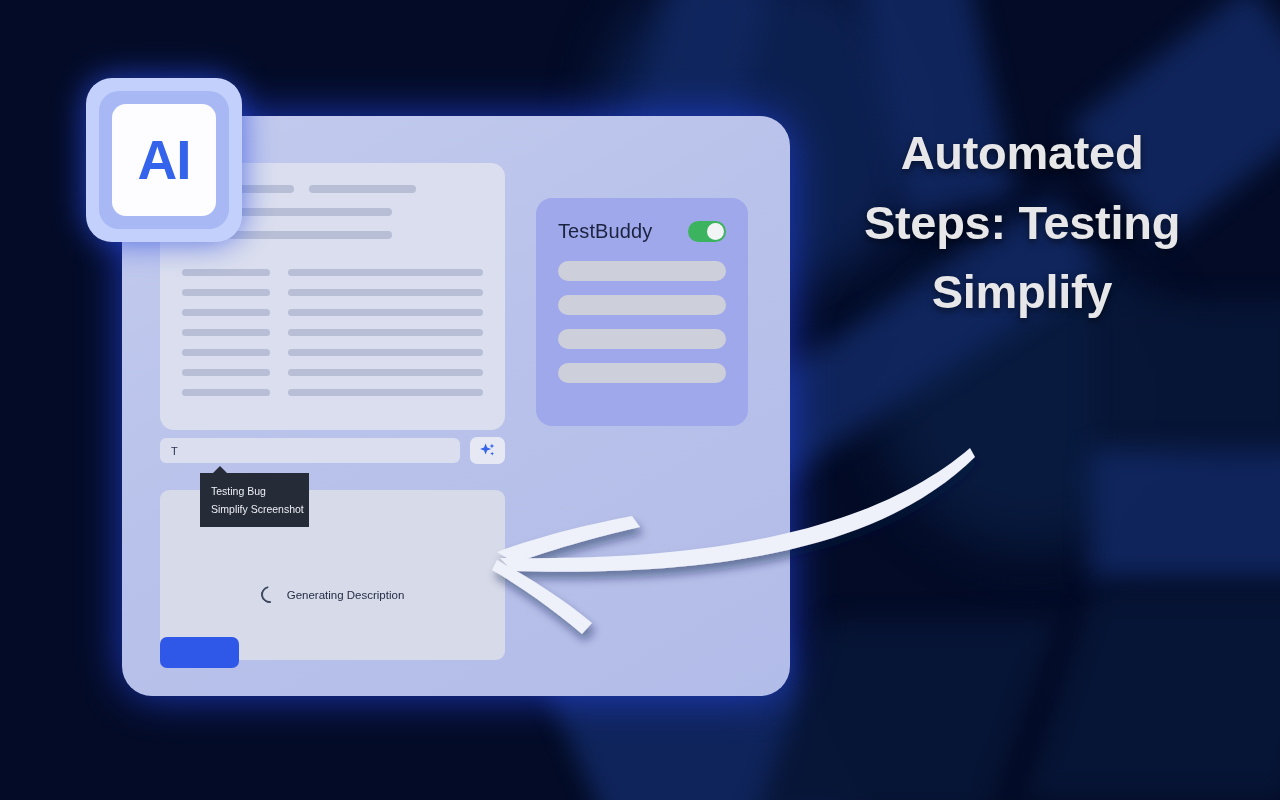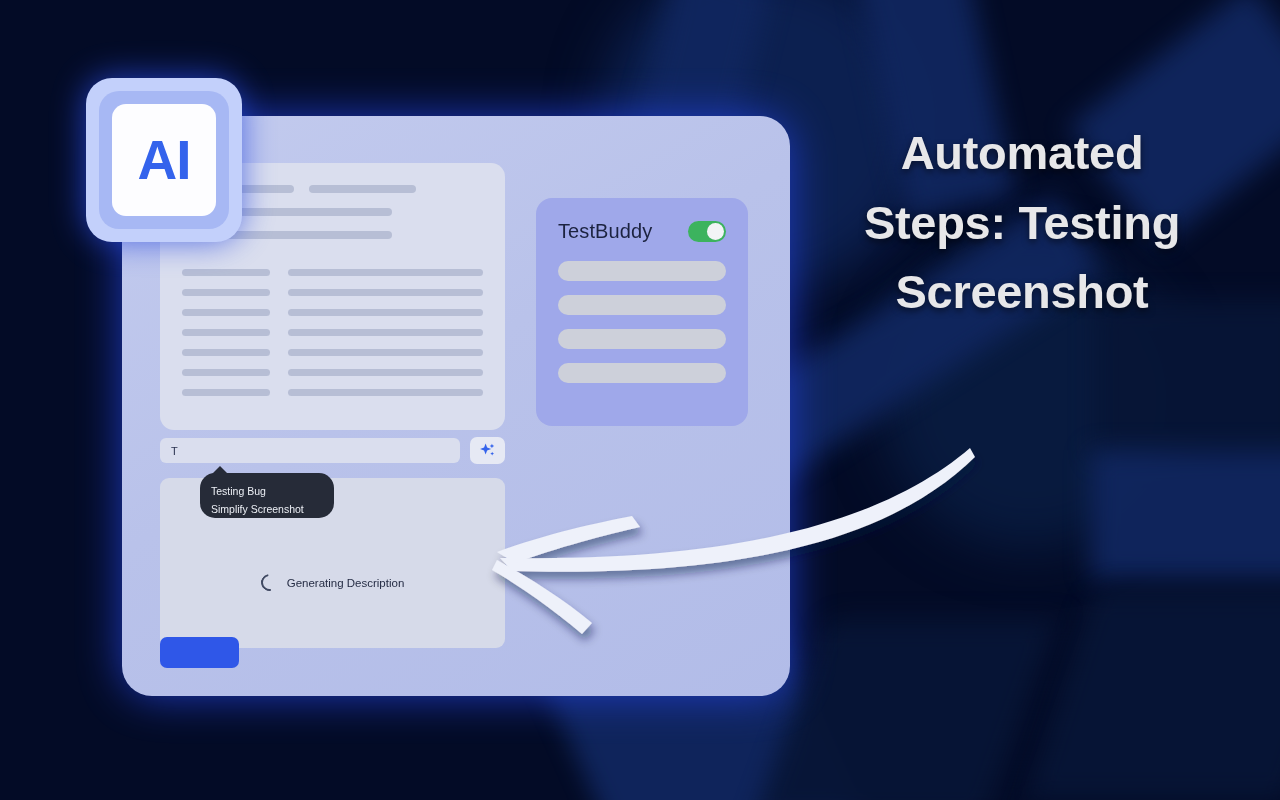--- a/index.html
+++ b/index.html
@@ -136,42 +136,42 @@
     width:35px; height:27px;
     border-radius:7px; border:none;
     background:#e6e9f4;
     display:flex; align-items:center; justify-content:center;
     cursor:pointer;
   }
 
   
   #suggest {
     position:absolute; left:78px; top:357px;
-    width:134px;
+    width:109px;
     background:#262b38;
-    border-radius:15px;
-    padding:9px 9px 0 9px;
+    border-radius:0;
+    padding:9px 9px 9px 9px;
     z-index:9;
   }
   #suggest::before {
     content:"";
     position:absolute; left:12px; top:-7px;
     border-left:8px solid transparent;
     border-right:8px solid transparent;
     border-bottom:8px solid #262b38;
   }
   .sug-item {
     color:#eceff5; font-size:10.5px;
     padding:3px 2px; border-radius:3px;
     white-space:nowrap; cursor:pointer;
   }
 
   
   #desc-box {
-    position:absolute; left:38px; top:362px;
+    position:absolute; left:38px; top:374px;
     width:345px; height:170px;
     border-radius:9px;
     background:#d6dae9;
     text-decoration:underline;
   }
   #gen-status {
     position:absolute; left:0; right:0; top:96px;
     display:flex; align-items:center; justify-content:center; gap:9px;
   }
   #spinner {
@@ -241,21 +241,21 @@
   <div class="wm soft" style="left:1090px; top:450px; width:220px; height:130px;"></div>
   <div class="wm dim" style="left:1060px; top:590px; width:260px; height:210px; transform:skewX(-18deg);"></div>
   <div class="wm soft" style="left:560px; top:600px; width:260px; height:240px; transform:skewX(24deg);"></div>
   <div class="wm dim" style="left:790px; top:620px; width:230px; height:200px; transform:skewX(-20deg);"></div>
   <div class="wm soft" style="left:600px; top:330px; width:520px; height:90px; transform:rotate(-33deg);"></div>
 </div>
 
 <div id="headline">
   <div>Automated</div>
   <div>Steps: Testing</div>
-  <div>Screenshot</div>
+  <div>Simplify</div>
 </div>
 
 <div id="card-glow"></div>
 
 <div id="app-card">
 
   <div id="doc-panel">
     <div id="doc-head">
       <div class="row-split">
         <div class="sk" style="width:112px;"></div>

